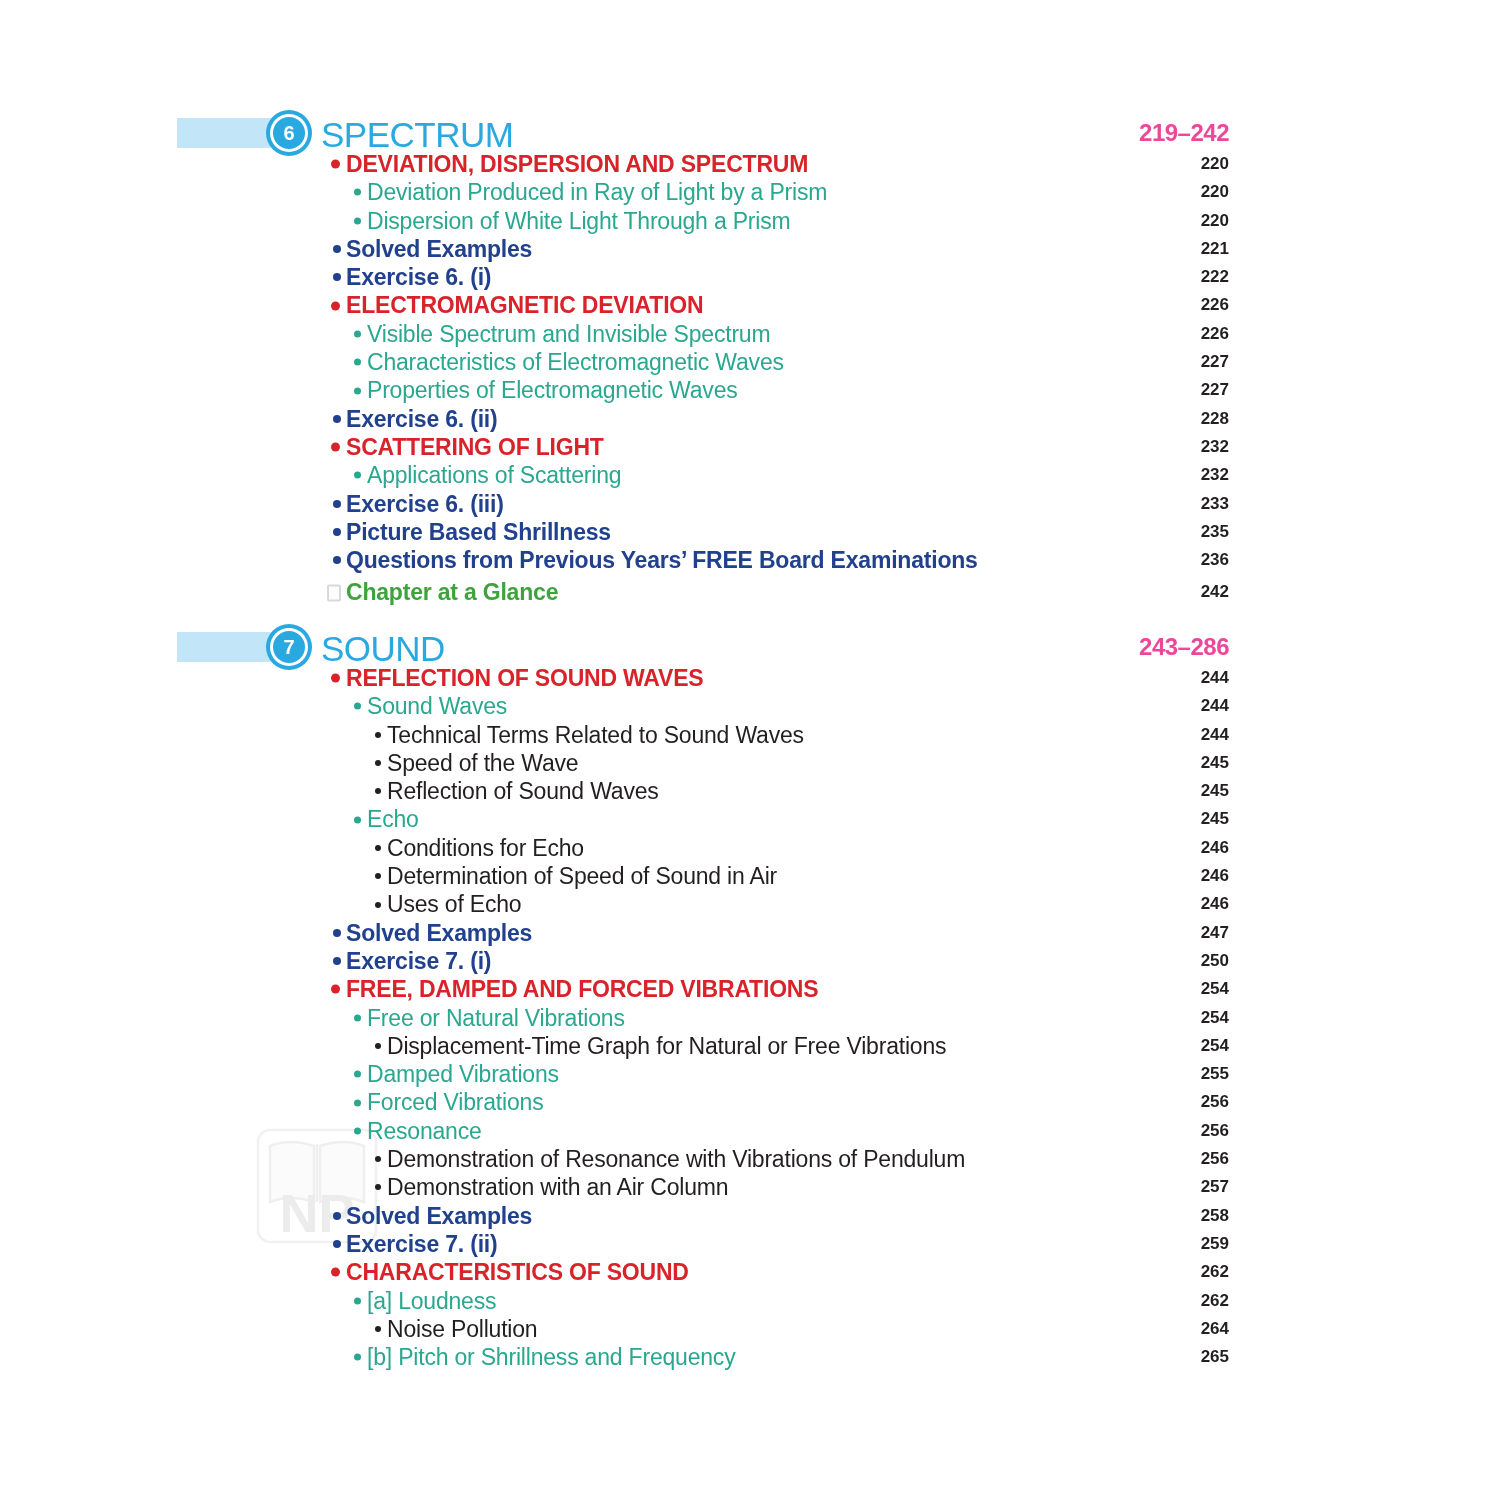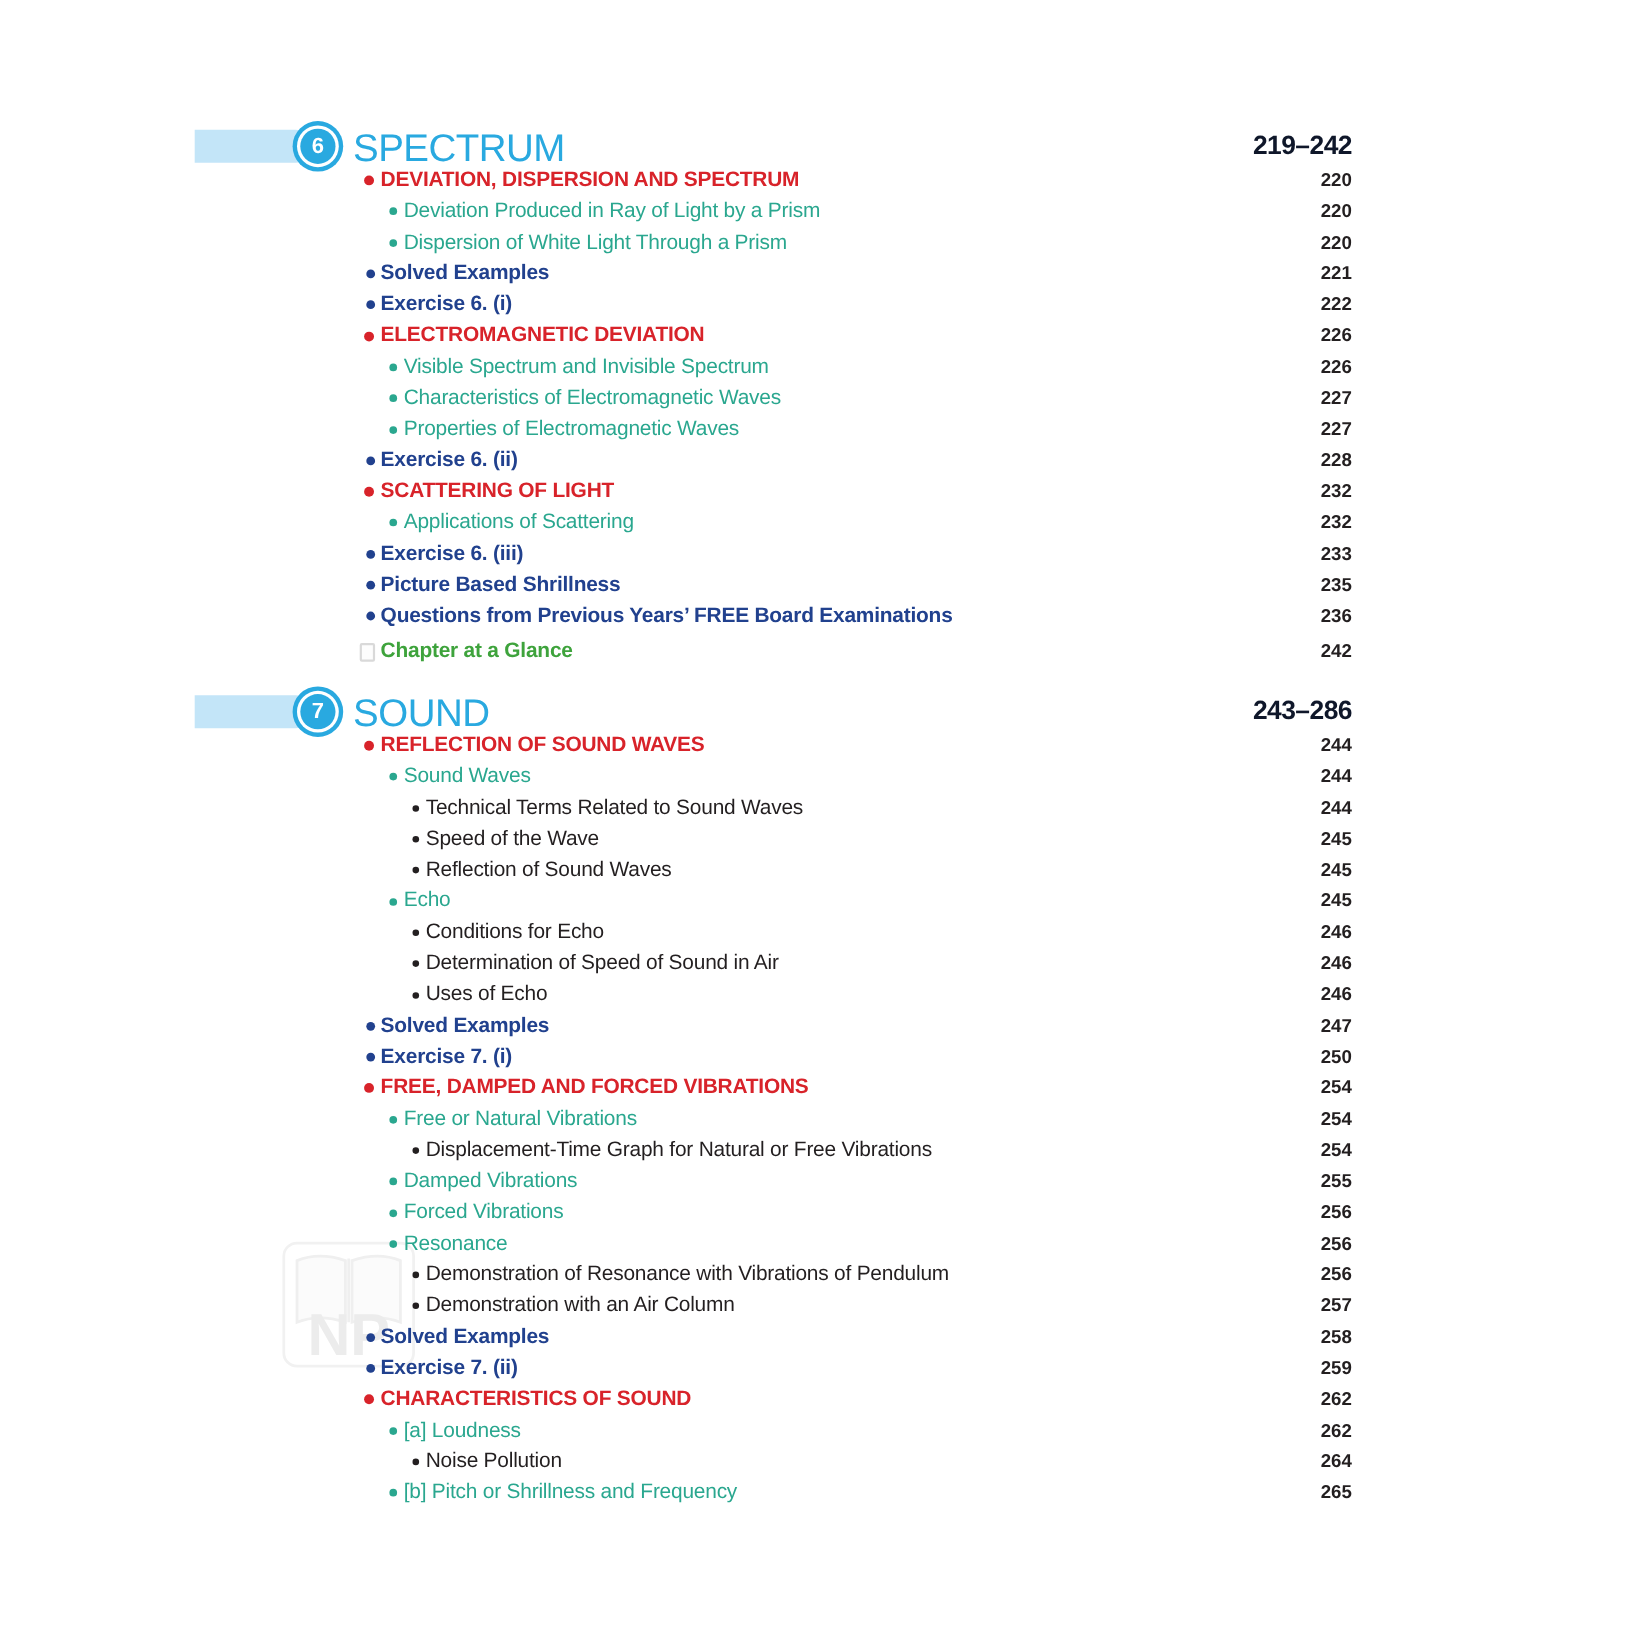--- a/index.html
+++ b/index.html
@@ -66,21 +66,21 @@
     line-height: 46px;
     color: #29a9e0;
     white-space: nowrap;
   }
   .chapter-range {
     position: absolute;
     right: 0; top: 0;
     font-size: 24px; font-weight: bold;
     letter-spacing: -0.5px;
     line-height: 46px;
-    color: #0f172a;
+    color: #ec4899;
     margin-left: 44px;
   }
 
   
   .chapter-rows {
     position: absolute;
     left: 0; top: 40px;
     width: 100%;
   }
   .row {
@@ -89,21 +89,21 @@
     white-space: nowrap;
   }
   .row .bullet {
     position: absolute;
     top: 50%;
     transform: translateY(-50%);
     border-radius: 50%;
   }
   .row .text {
     display: inline-block;
-    font-size: 19px;
+    font-size: 23px;
     line-height: 28.3px;
     letter-spacing: -0.2px;
   }
   .row .pageno {
     position: absolute;
     right: 0; top: 0;
     font-size: 17px; font-weight: bold;
     line-height: 28.3px;
     color: #231f20;
   }

